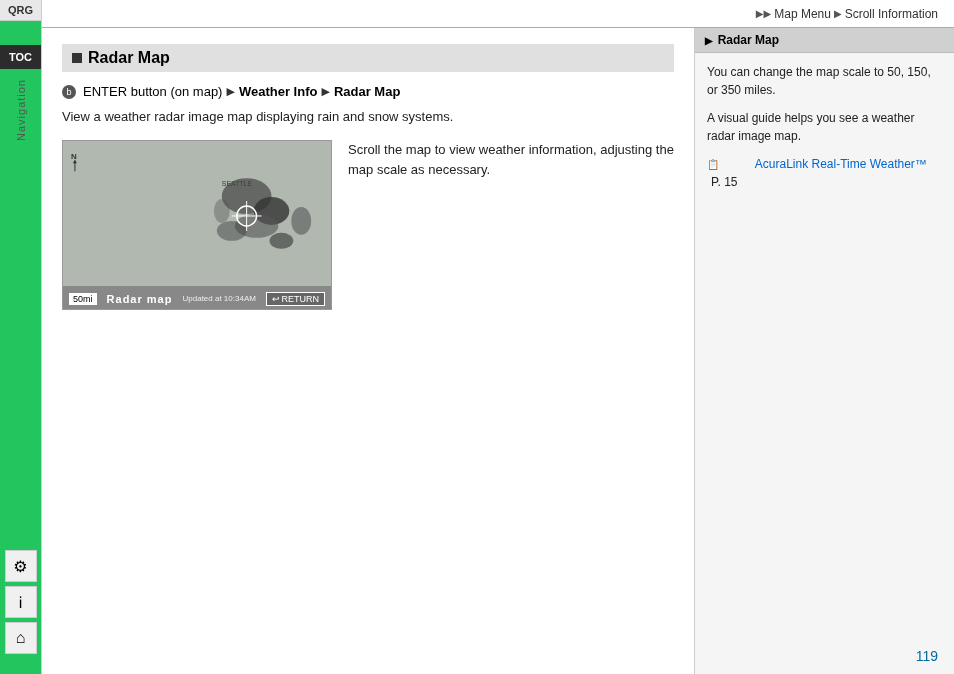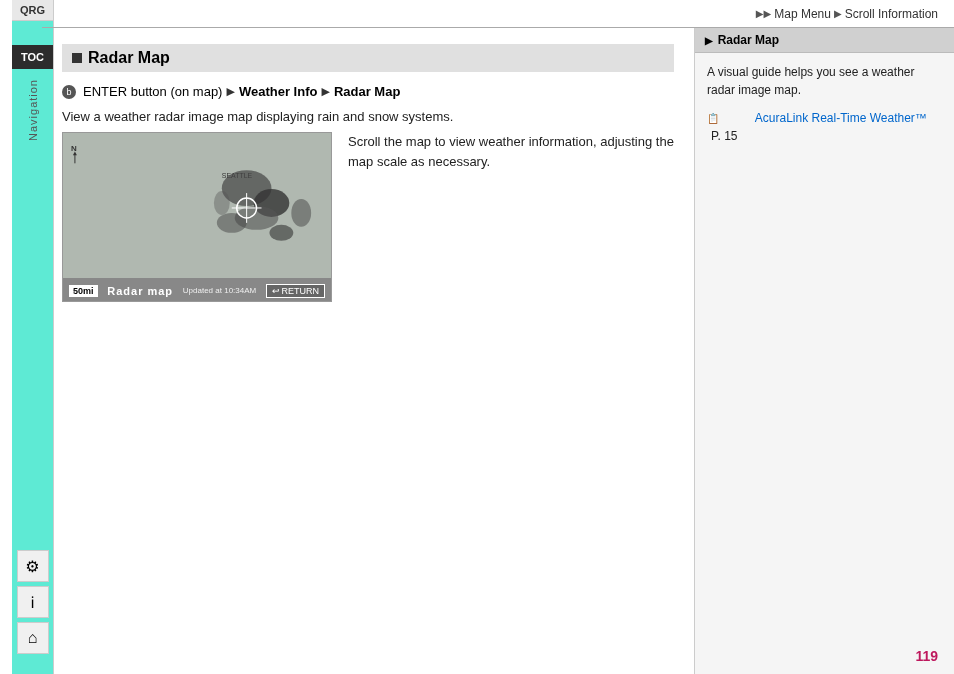--- a/index.html
+++ b/index.html
@@ -9,25 +9,25 @@
       font-family: Arial, sans-serif;
       font-size: 13px;
       background: #fff;
       overflow: hidden;
       position: relative;
     }
 
     
     .sidebar {
       position: absolute;
-      left: 12px;
+      left: 0;
       top: 0;
       width: 42px;
       height: 674px;
-      background: #5eead4;
+      background: #22c55e;
       border-right: 1px solid #ccc;
       display: flex;
       flex-direction: column;
       align-items: center;
     }
 
     .sidebar-qrg {
       width: 100%;
       background: #e8e8e8;
       text-align: center;
@@ -158,21 +158,21 @@
       color: #333;
     }
 
     .content-breadcrumb strong {
       font-weight: bold;
     }
 
     
     .description {
       font-size: 13px;
-      margin-bottom: 8px;
+      margin-bottom: 16px;
       color: #222;
     }
 
     
     .two-col {
       display: flex;
       gap: 16px;
       align-items: flex-start;
     }
 
@@ -229,21 +229,21 @@
       justify-content: space-between;
       padding: 0 6px;
       font-size: 9px;
       color: #fff;
     }
 
     .radar-bottom-bar .scale-box {
       background: #fff;
       color: #000;
       padding: 1px 4px;
-      font-weight: bold;
+      font-weight: normal;
       font-size: 9px;
     }
 
     .radar-bottom-bar .radar-label {
       font-size: 11px;
       font-weight: bold;
       color: #fff;
       letter-spacing: 1px;
     }
 
@@ -311,22 +311,22 @@
       text-decoration: none;
       margin-left: 32px;
     }
 
     
     .page-number {
       position: absolute;
       bottom: 10px;
       right: 16px;
       font-size: 14px;
-      font-weight: bold;
-      color: #be185d;
+      font-weight: normal;
+      color: #0369a1;
     }
 
     
     .radar-svg {
       position: absolute;
       top: 0;
       left: 0;
       width: 100%;
       height: 100%;
     }
@@ -436,20 +436,21 @@
     </div>
   </div>
 </div>
 
 <div class="right-panel">
   <div class="right-panel-header">
     <span style="font-size:10px;">▶</span>
     <span>Radar Map</span>
   </div>
   <div class="right-panel-content">
+    <p>You can change the map scale to 50, 150, or 350 miles.</p>
     <p>A visual guide helps you see a weather radar image map.</p>
     <p>
       <span style="color:#0066cc; font-size:10px;">📋</span>
       <a class="link-blue" href="#">AcuraLink Real-Time Weather™</a>
       <span style="margin-left:4px;">P. 15</span>
     </p>
   </div>
 </div>
 
 <div class="page-number">119</div>

